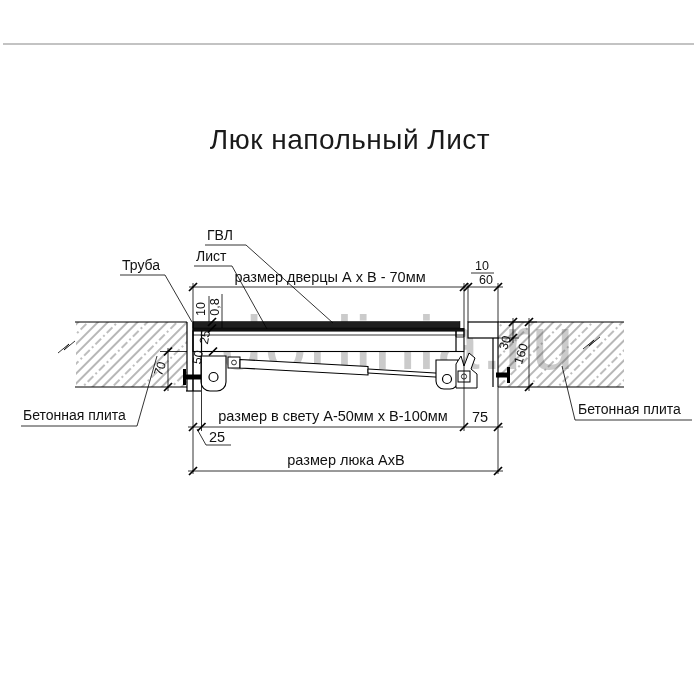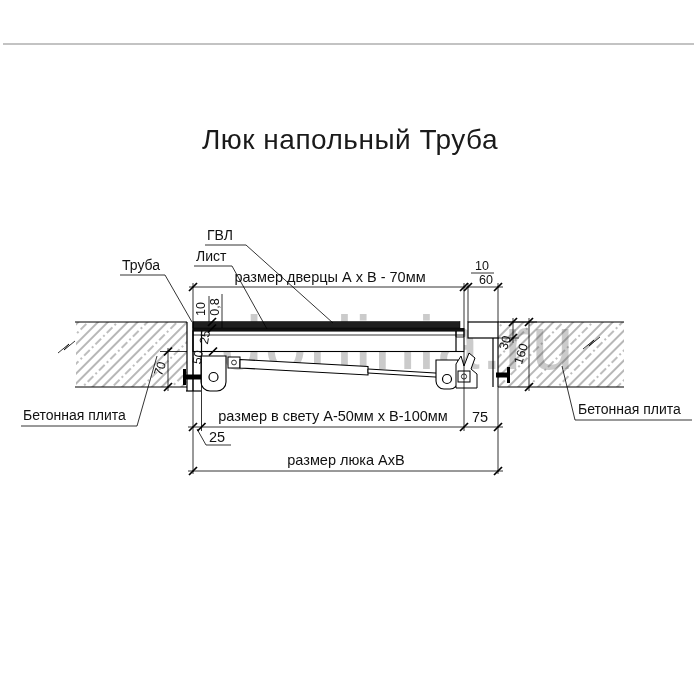--- a/index.html
+++ b/index.html
@@ -18,21 +18,21 @@
   .thin{stroke:#000;stroke-width:.8;fill:none;}
   .tick{stroke:#000;stroke-width:1.7;}
   .white{fill:#fff;}
 </style>
 </head>
 <body>
 
 <div class="canvas">
 
   <div class="topline"></div>
-  <div class="title">Люк напольный Труба</div>
+  <div class="title">Люк напольный Лист</div>
 
   <svg width="700" height="700" viewBox="0 0 700 700">
     <defs>
       <pattern id="hatch" patternUnits="userSpaceOnUse" width="32" height="21" patternTransform="rotate(-45)">
         <line x1="0" y1="3" x2="32" y2="3" stroke="#4a4a4a" stroke-width=".8"></line>
         <line x1="0" y1="10" x2="32" y2="10" stroke="#4a4a4a" stroke-width=".8"></line>
         <line x1="0" y1="17" x2="32" y2="17" stroke="#5a5a5a" stroke-width=".8" stroke-dasharray="8 3 2 3"></line>
       </pattern>
     </defs>
 

